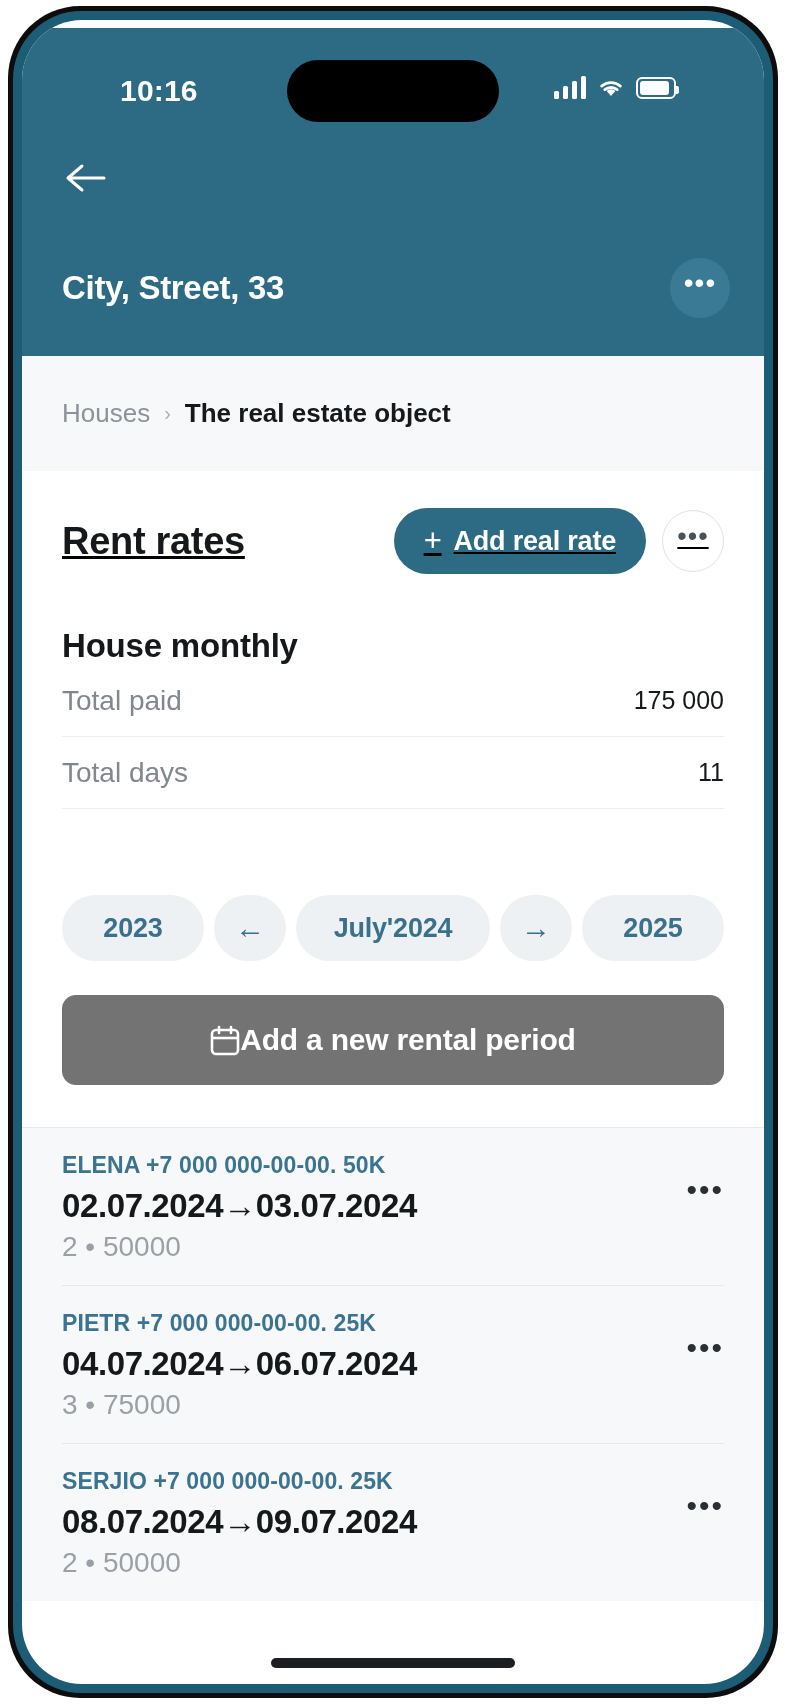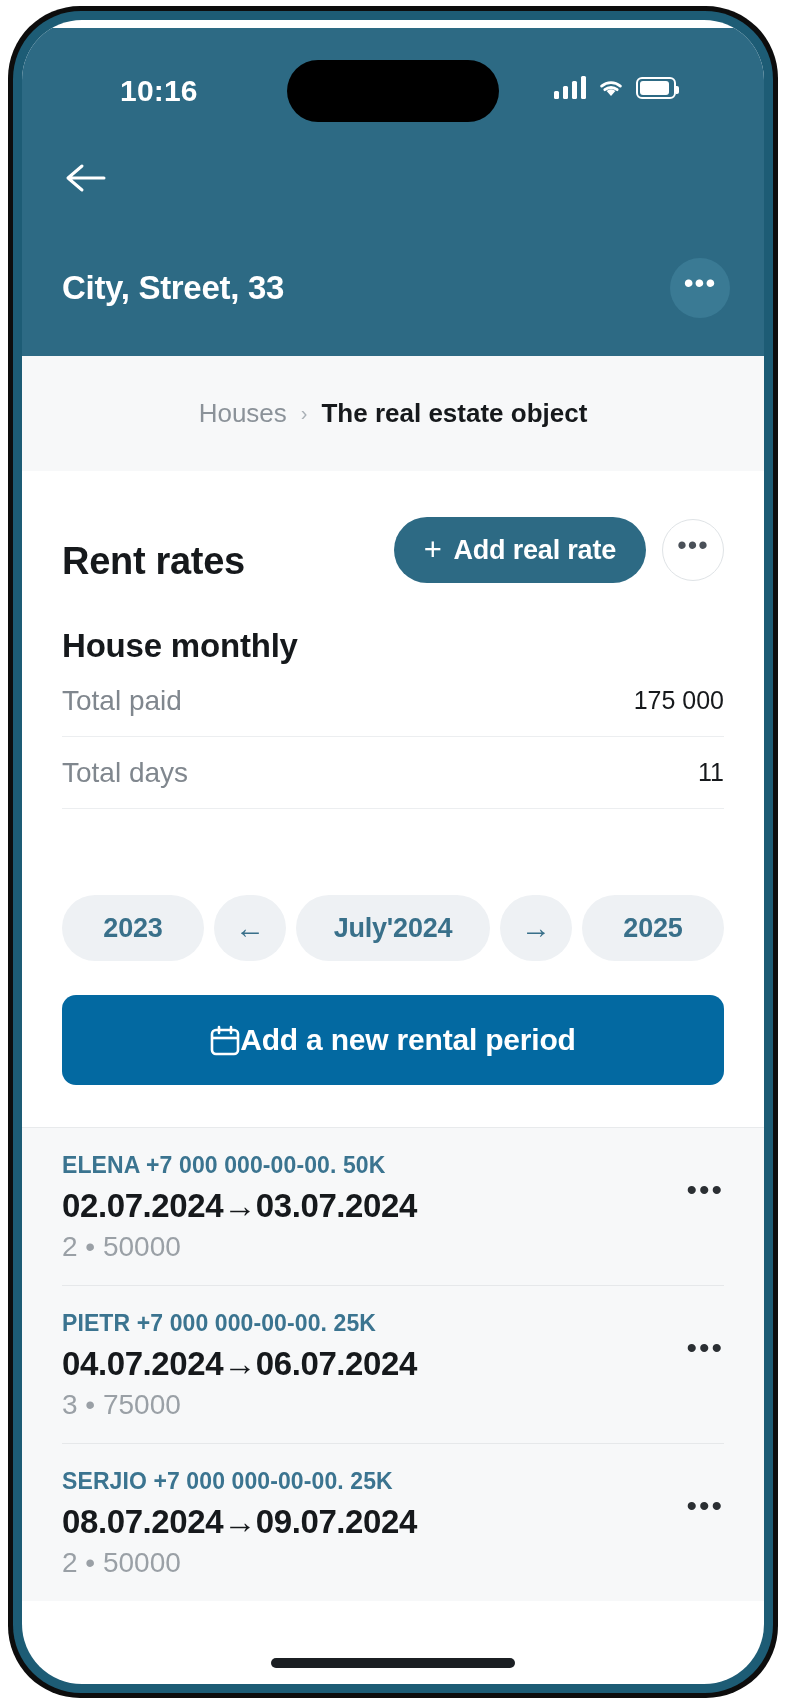--- a/index.html
+++ b/index.html
@@ -135,38 +135,38 @@
   }
 
   
   #breadcrumb-bar {
     background: #f7f8f9;
     height: 115px;
     display: flex;
     align-items: center;
     padding: 0 40px;
     gap: 14px;
-    justify-content: center;
   }
   #breadcrumb-root { color: #8b9299; font-size: 26px; }
   #breadcrumb-sep { color: #a9b0b6; font-size: 20px; }
   #breadcrumb-current { color: #16191c; font-size: 26px; font-weight: 700; }
 
   
   #main-panel {
     background: #ffffff;
     padding: 0 40px;
   }
 
   #rent-rates-row {
     display: flex;
-    align-items: flex-end;
+    align-items: center;
     justify-content: space-between;
     padding-top: 28px;
     height: 112px;
+    text-decoration: underline;
   }
   #rent-rates-title {
     font-size: 38px;
     font-weight: 700;
     color: #16191c;
     letter-spacing: -0.3px;
   }
   #rent-rates-actions { display: flex; align-items: center; gap: 16px; }
   #add-rent-rate-button {
     background: #2d6a84;
@@ -240,21 +240,21 @@
     letter-spacing: -0.2px;
   }
   .pill.year { width: 142px; }
   .pill.arrow { width: 72px; font-size: 30px; font-weight: 400; }
   .pill.current { flex: 1; }
 
   #add-rental-period-button {
     width: 100%;
     margin-top: 34px;
     height: 90px;
-    background: #0369a1;
+    background: #737373;
     color: #ffffff;
     border: none;
     border-radius: 14px;
     font-family: inherit;
     font-size: 30px;
     font-weight: 700;
     display: flex;
     align-items: center;
     justify-content: center;
     gap: 0;

